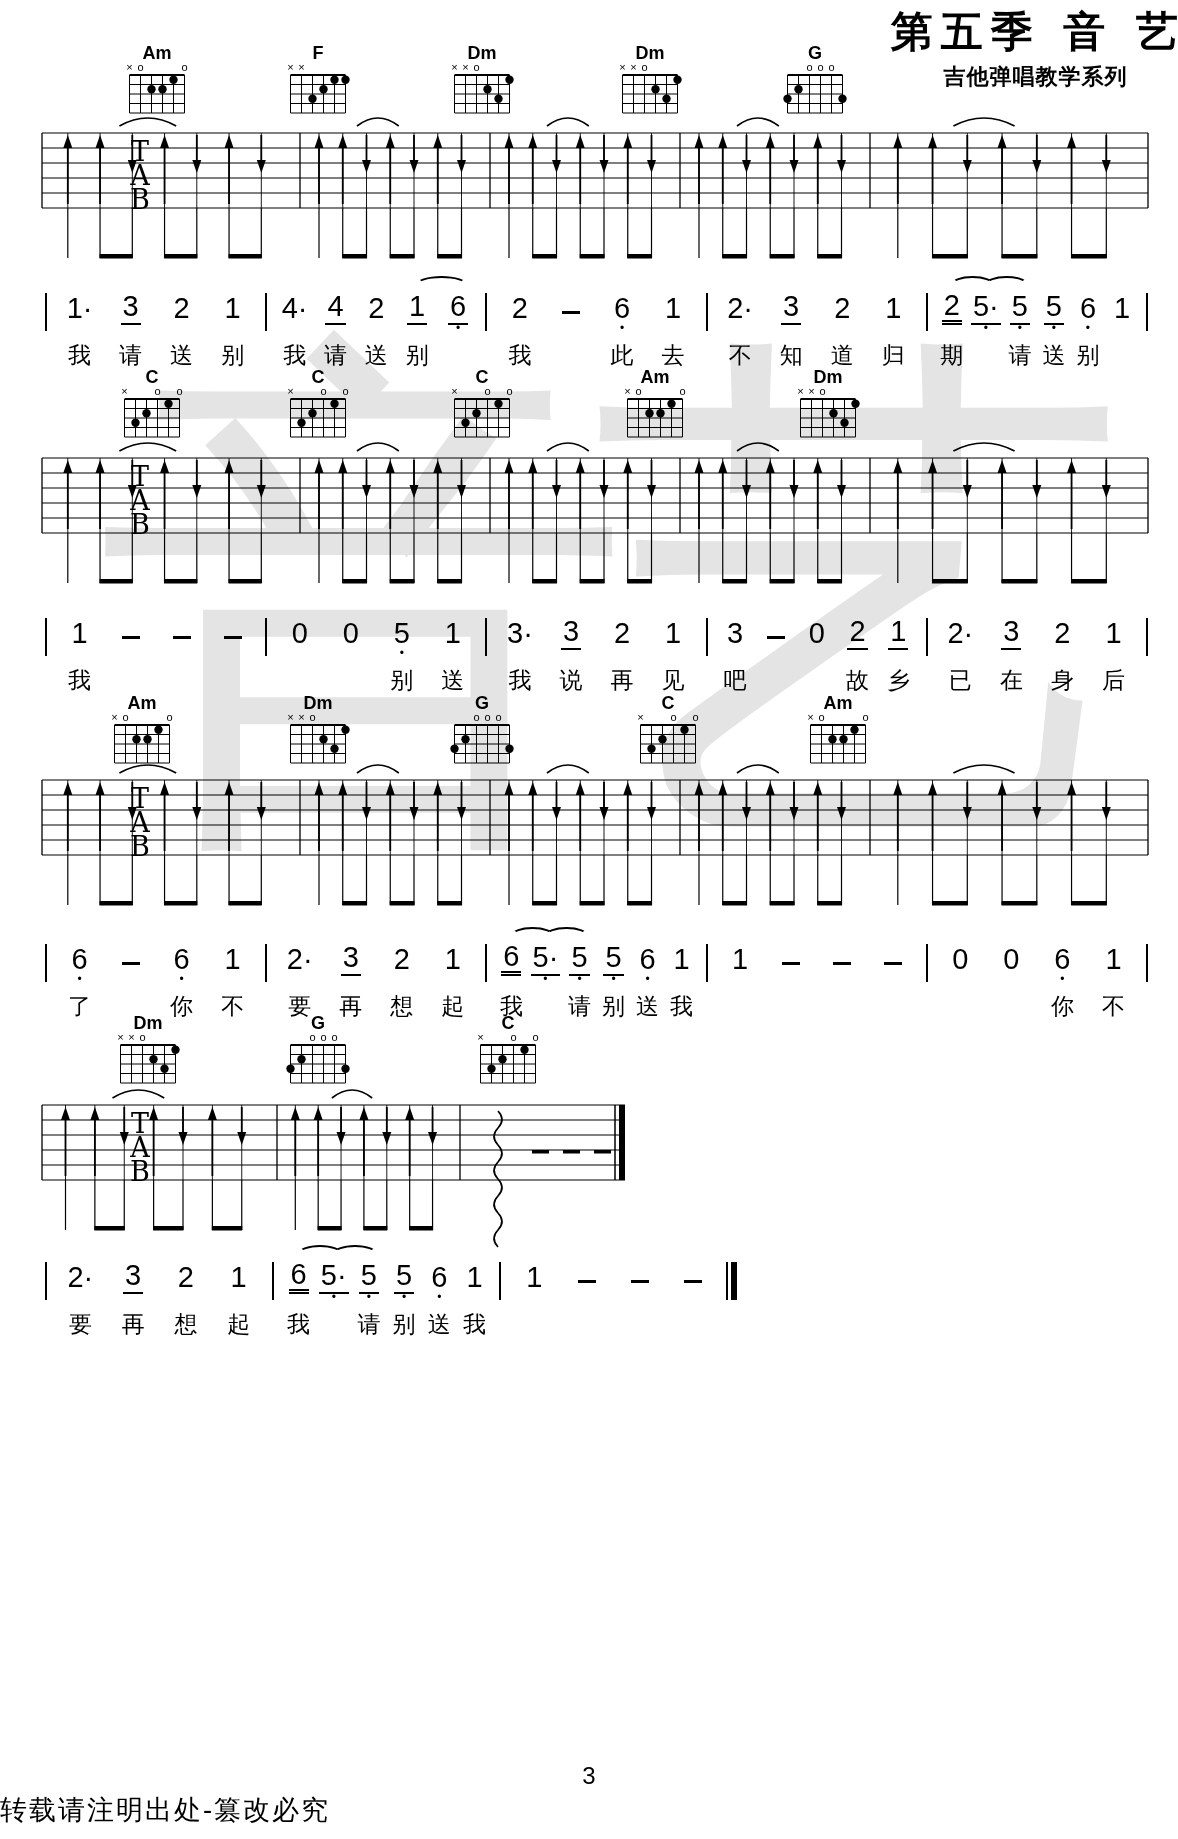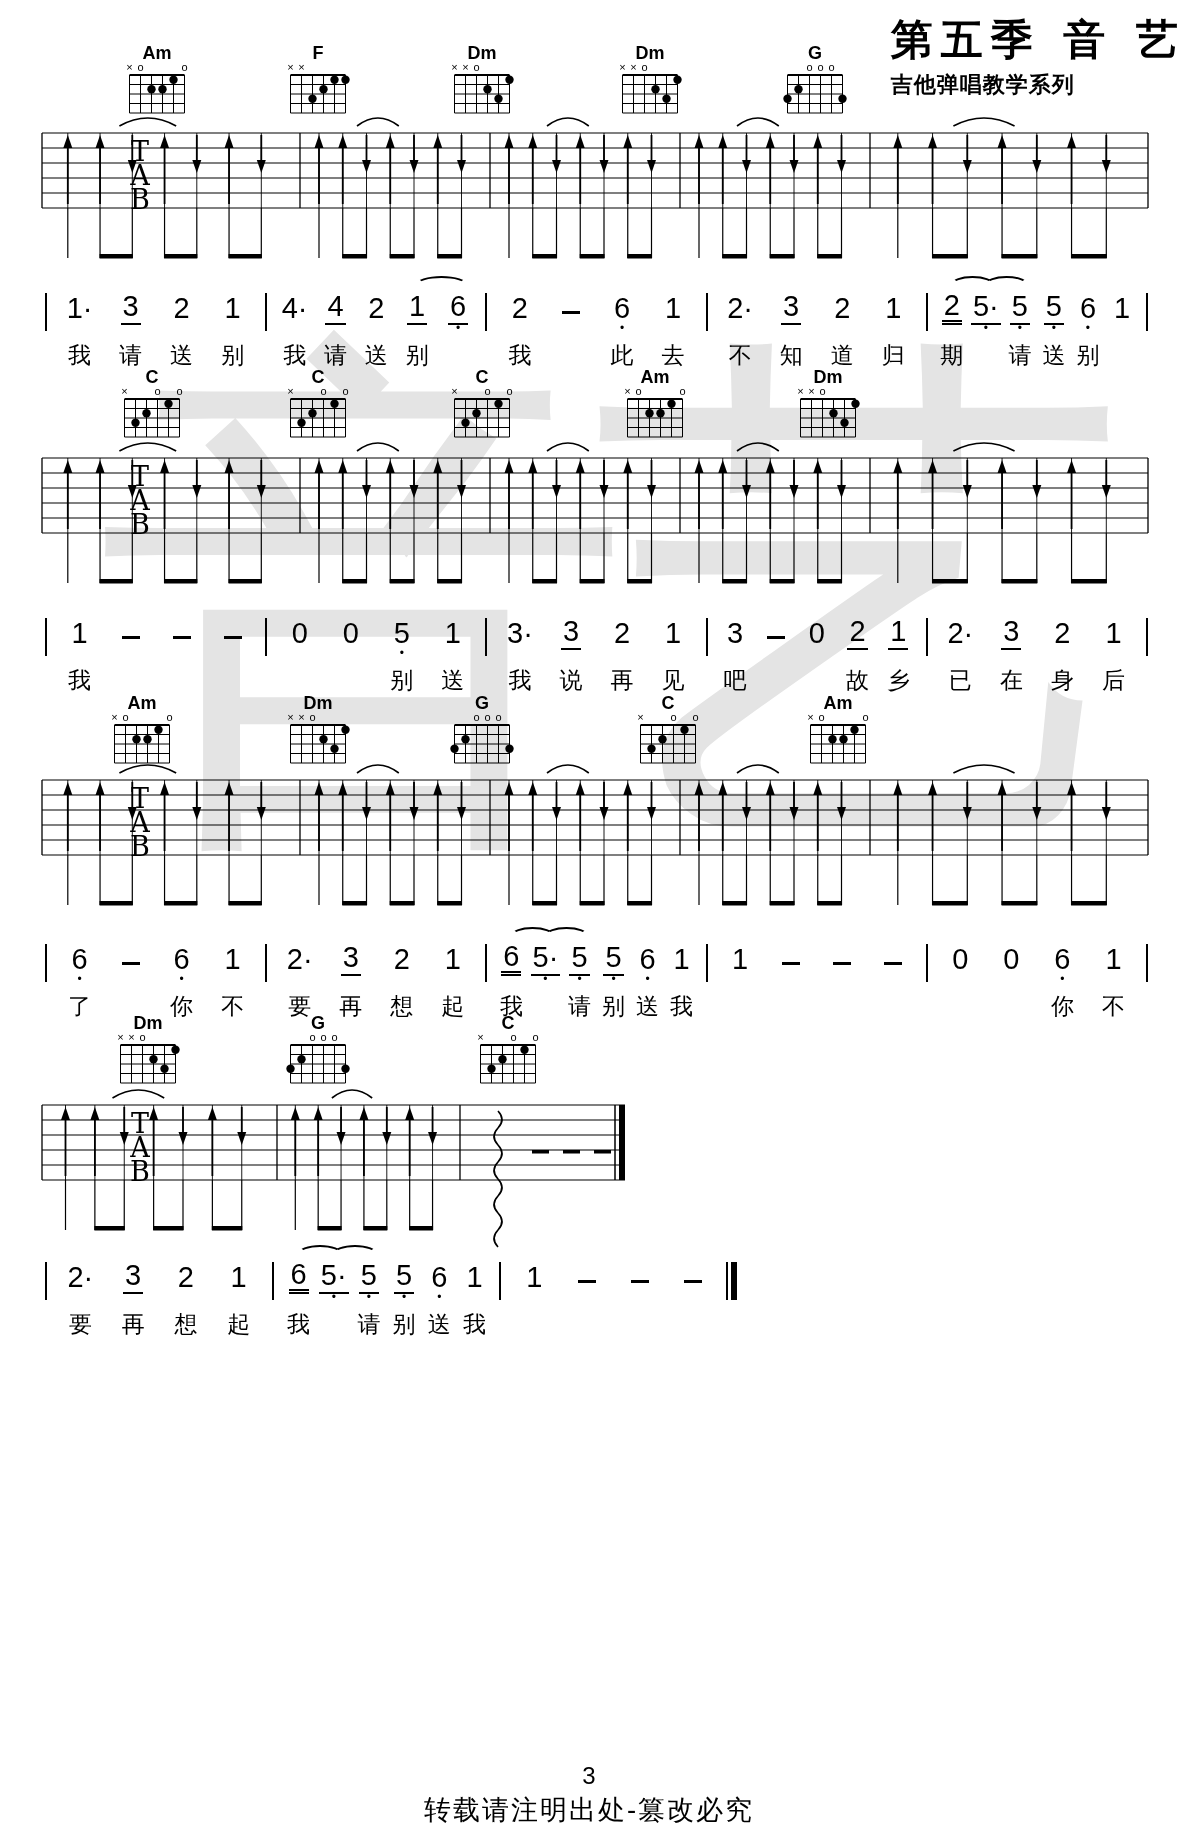--- a/index.html
+++ b/index.html
@@ -1,26 +1,26 @@
 <!DOCTYPE html>
 <html><head>
 <meta charset="utf-8">
 <style>
   html,body{margin:0;padding:0;background:#888}
   .page{position:relative;width:1178px;height:1839px;background:#ffffff;overflow:hidden;
         font-family:"Liberation Sans",sans-serif;color:#000;margin:0 auto}
   .watermark{position:absolute;left:95px;top:330px;font-size:540px;line-height:1;font-weight:normal;
         color:#e4e4e4;letter-spacing:-45px;z-index:0;white-space:nowrap;
         font-family:"DejaVu Sans",sans-serif}
-  .header{position:absolute;top:12px;right:0;text-align:left;z-index:2}
+  .header{position:absolute;top:4px;right:0;text-align:center;z-index:2}
   .title{font-family:"DejaVu Serif",serif;font-weight:bold;font-size:42px;letter-spacing:8px;
         margin-right:-8px;white-space:nowrap}
   .subtitle{font-family:"DejaVu Serif",serif;font-weight:bold;font-size:22px;letter-spacing:1px;margin-top:2px;margin-right:-2px;white-space:nowrap}
   .footer-page{position:absolute;top:1762px;left:0;width:100%;text-align:center;font-size:24px;z-index:2}
-  .footer-notice{position:absolute;top:1792px;left:0;width:100%;text-align:center;font-size:27px;z-index:2;
+  .footer-notice{position:absolute;top:1792px;left:0;width:100%;text-align:left;font-size:27px;z-index:2;
         font-family:"DejaVu Serif",serif;letter-spacing:2px}
   .sys{position:absolute;left:0;top:0;width:100%;z-index:1}
   svg{position:absolute;z-index:1;overflow:visible}
   
   .jprow{position:absolute;display:flex;align-items:flex-start;z-index:2}
   .jbar{width:2px;background:#000;height:38px;margin-top:6px;flex:none}
   .jbar.thick{width:6px;margin-left:3px}
   .meas{flex:1;display:flex;padding:0 7px;min-width:0}
   .tok{flex:1;display:flex;flex-direction:column;align-items:center;position:relative;min-width:0}
   .noteline{height:38px;display:flex;align-items:flex-end}

